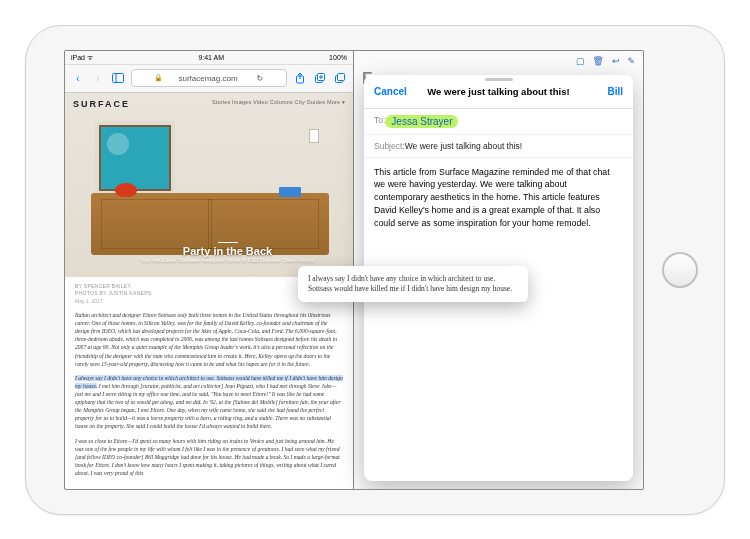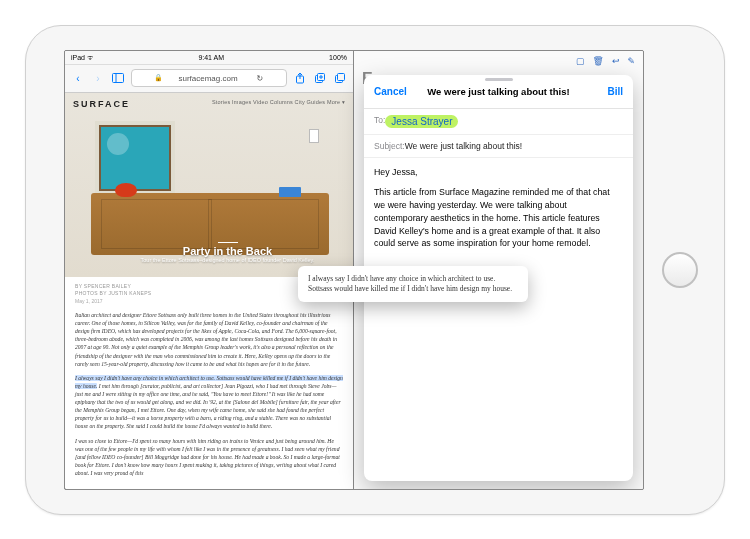--- a/index.html
+++ b/index.html
@@ -146,21 +146,20 @@
         </div>
         <div class="fieldrow">
           <span class="lbl">To:</span>
           <span class="pill">Jessa Strayer</span>
         </div>
         <div class="fieldrow">
           <span class="lbl">Subject:</span>
           <span>We were just talking about this!</span>
         </div>
         <div class="body-text">
-          <p>Hey Jessa,</p>
           <p>This article from Surface Magazine reminded me of that chat we were having yesterday. We were talking about contemporary aesthetics in the home. This article features David Kelley's home and is a great example of that. It also could serve as some inspiration for your home remodel.</p>
         </div>
       </div>
     </div>
 
     <div class="drag-card" style="left:272px; top:240px;">
       <span>I always say I didn't have any choice in which architect to use. Sottsass would have killed me if I didn't have him design my house.</span>
     </div>
   </div>
   <div class="home-button"></div>

